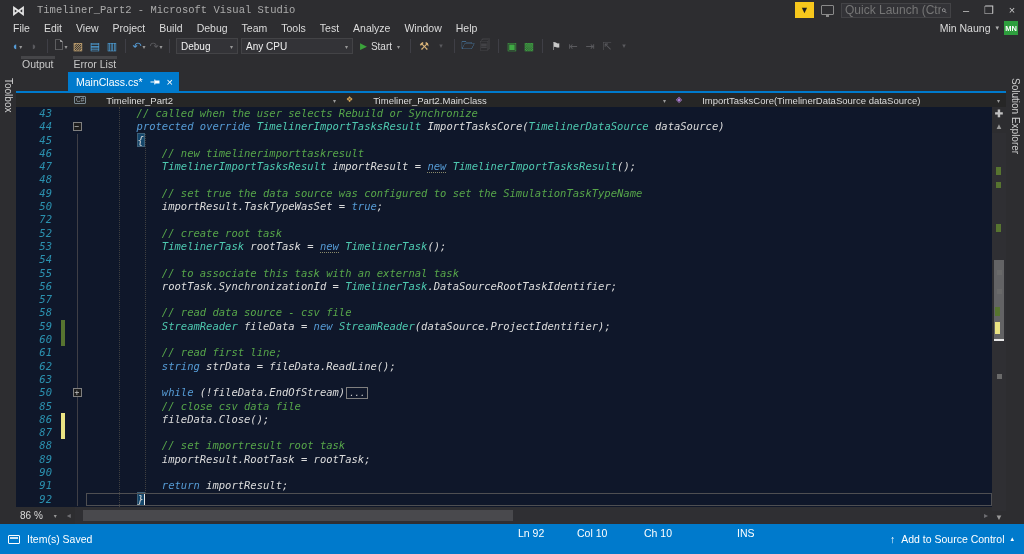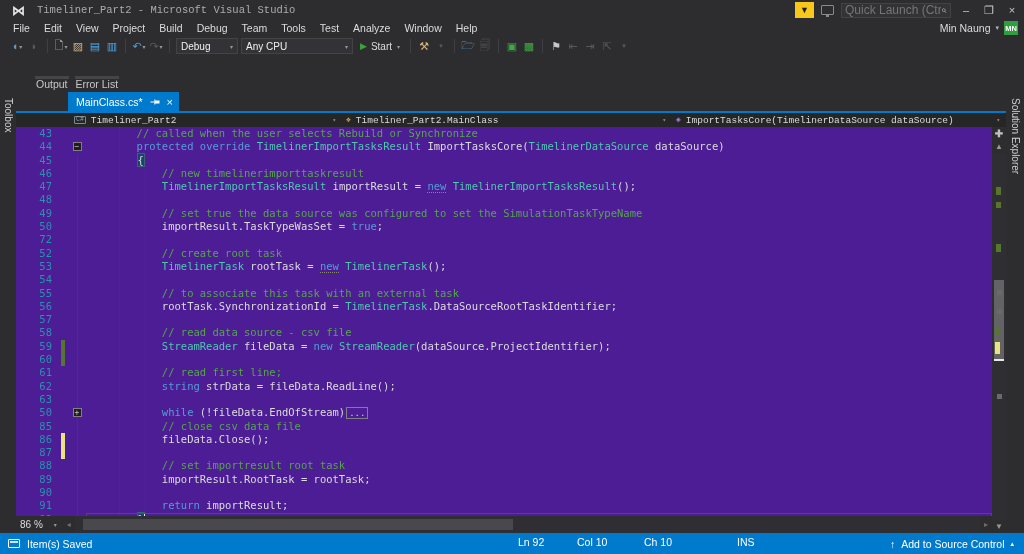--- a/index.html
+++ b/index.html
@@ -35,48 +35,48 @@
   .tb-ico { min-width:14px; height:16px; display:flex; align-items:center; justify-content:center; font-size:11px; color:#C8C8C8; }
   .tb-dd { font-size:6px; color:#989898; margin-left:1px; }
   .blue { color:#569CD6; } .dim { color:#5A5A5E; } .gold { color:#DCB67A; } .green { color:#3FA943; } .save { color:#4FA7E3; }
   .combo { height:16px; background:#333337; border:1px solid #434346; display:flex; align-items:center;
     padding:0 4px; font-size:10px; color:#F1F1F1; gap:6px; }
   .combo .cval { flex:1; }
   .start-btn { display:flex; align-items:center; gap:4px; padding:0 4px; color:#DCDCDC; font-size:10px; }
   .start-play { color:#3BA33B; font-size:9px; }
 
   
-  .tooltabs { height:16px; display:flex; align-items:flex-end; gap:0; padding-left:32px; flex:0 0 auto;margin-top:20px; }
+  .tooltabs { height:16px; display:flex; align-items:flex-end; gap:12px; padding-left:18px; flex:0 0 auto; }
   .tooltab { font-size:10.5px; color:#C8C8C8; padding:0 4px 2px 4px; position:relative; }
   .tooltab:before { content:""; position:absolute; top:-2px; left:3px; right:3px; height:3px; background:#464649; }
 
   
   .main { flex:1; display:flex; min-height:0; }
   .side-strip { width:16px; background:#2D2D30; display:flex; flex-direction:column; align-items:center; flex:0 0 auto; }
   .vtab { writing-mode:vertical-rl; font-size:10px; color:#D0D0D0; padding:6px 1px; background:#2D2D30; }
   .center { flex:1; display:flex; flex-direction:column; min-width:0; }
 
   .doctab-row { height:19px; display:flex; align-items:flex-end; padding-left:52px; flex:0 0 auto; background:#2D2D30; }
   .doctab { height:19px; background:#007ACC; color:#fff; font-size:10.5px; display:flex; align-items:center; gap:8px; padding:0 6px 0 8px;margin-top:8px; }
   .doctab .tclose { font-size:11px; color:#fff; }
   .accent-line { height:2px; background:#007ACC; flex:0 0 auto; }
 
   .breadcrumb { height:14px; background:#262626; display:flex; align-items:center; font-size:9.5px; color:#DCDCDC; padding-left:54px; flex:0 0 auto; }
-  .bc-sec { display:flex; align-items:center; gap:5px; height:100%; padding:0 4px;font-family:Liberation Mono, monospace; }
+  .bc-sec { display:flex; align-items:center; gap:20px; height:100%; padding:0 4px; }
   .bc-sec .bc-dd { margin-left:auto; font-size:6px; color:#9a9a9a; padding-right:2px; }
   .bc1 { width:272px; } .bc2 { width:330px; } .bc3 { flex:1; }
   .bc-ico { font-size:8px; line-height:1; }
   .csproj-ico { color:#9AA7B0; border:1px solid #7a8a94; font-size:6.5px; padding:0 1px; border-radius:1px; }
   .class-ico { color:#D8A85C; } .method-ico { color:#B180D7; }
 
   
   .editor-wrap { flex:1; display:flex; min-height:0; }
   .code-col { flex:1; display:flex; flex-direction:column; min-width:0; }
-  #code-area { flex:1; background:#4c1d95; position:relative; overflow:hidden;
-    font-family:"DejaVu Sans Mono", monospace; font-size:10.5px; line-height:13.3px; }
+  #code-area { flex:1; background:#0f172a; position:relative; overflow:hidden;
+    font-family:"DejaVu Sans Mono", monospace; font-size:10.5px; line-height:13.3px;font-style:italic; }
   .row { display:flex; height:13.3px; position:relative; }
   .ln { width:44px; padding-right:8px; text-align:right; color:#2B91AF; flex:0 0 auto; }
   .chg { width:8px; flex:0 0 auto; position:relative; }
   .chg.g:before, .chg.y:before { content:""; position:absolute; left:1px; top:0; bottom:0; width:4px; }
   .chg.g:before { background:#577430; } .chg.y:before { background:#EAE383; }
   .out { width:18px; flex:0 0 auto; position:relative; z-index:2; display:flex; align-items:center; justify-content:center; }
   .fold { width:9px; height:9px; border:1px solid #808080; background:#1E1E1E; color:#C5C5C5;
     font-size:8px; line-height:7px; text-align:center; font-family:"DejaVu Sans Mono",monospace; }
   .codecell { flex:1; white-space:pre; position:relative; color:#DCDCDC; }
   .sk { color:#569CD6; } .st { color:#4EC9B0; } .sc { color:#57A64A; } .sp { color:#DCDCDC; }
@@ -97,21 +97,21 @@
   .vs-thumb { position:absolute; left:2px; right:2px; background:#8E8E8E; opacity:.55; }
 
   
   .hscroll-row { height:17px; background:#2D2D30; display:flex; align-items:center; flex:0 0 auto; font-size:10px; }
   .zoom-combo { display:flex; align-items:center; gap:10px; color:#DCDCDC; padding:0 6px 0 4px; height:100%; }
   .h-arrow { color:#6E6E72; font-size:8px; padding:0 4px; }
   .h-track { flex:1; height:100%; background:#2F2F33; position:relative; }
   .h-thumb { position:absolute; top:3px; bottom:3px; left:8px; width:430px; background:#49494D; }
 
   
-  .statusbar { height:21px; background:#007ACC; color:#fff; font-size:10.5px; display:flex; align-items:center; position:relative; flex:0 0 auto; }
+  .statusbar { height:30px; background:#007ACC; color:#fff; font-size:10.5px; display:flex; align-items:center; position:relative; flex:0 0 auto; }
   .sb-left { display:flex; align-items:center; gap:7px; padding-left:8px; }
   .sb-save-ico { width:12px; height:9px; border:1px solid #fff; border-radius:1px; position:relative; }
   .sb-save-ico:after { content:""; position:absolute; left:1px; top:1px; right:1px; height:2px; background:#fff; opacity:.8; }
   .sb-abs { position:absolute; top:0; height:18px; display:flex; align-items:center; }
   .sb-right { margin-left:auto; display:flex; align-items:center; gap:6px; padding-right:10px; }
 </style>
 </head>
 <body>
 
 <div id="app">

